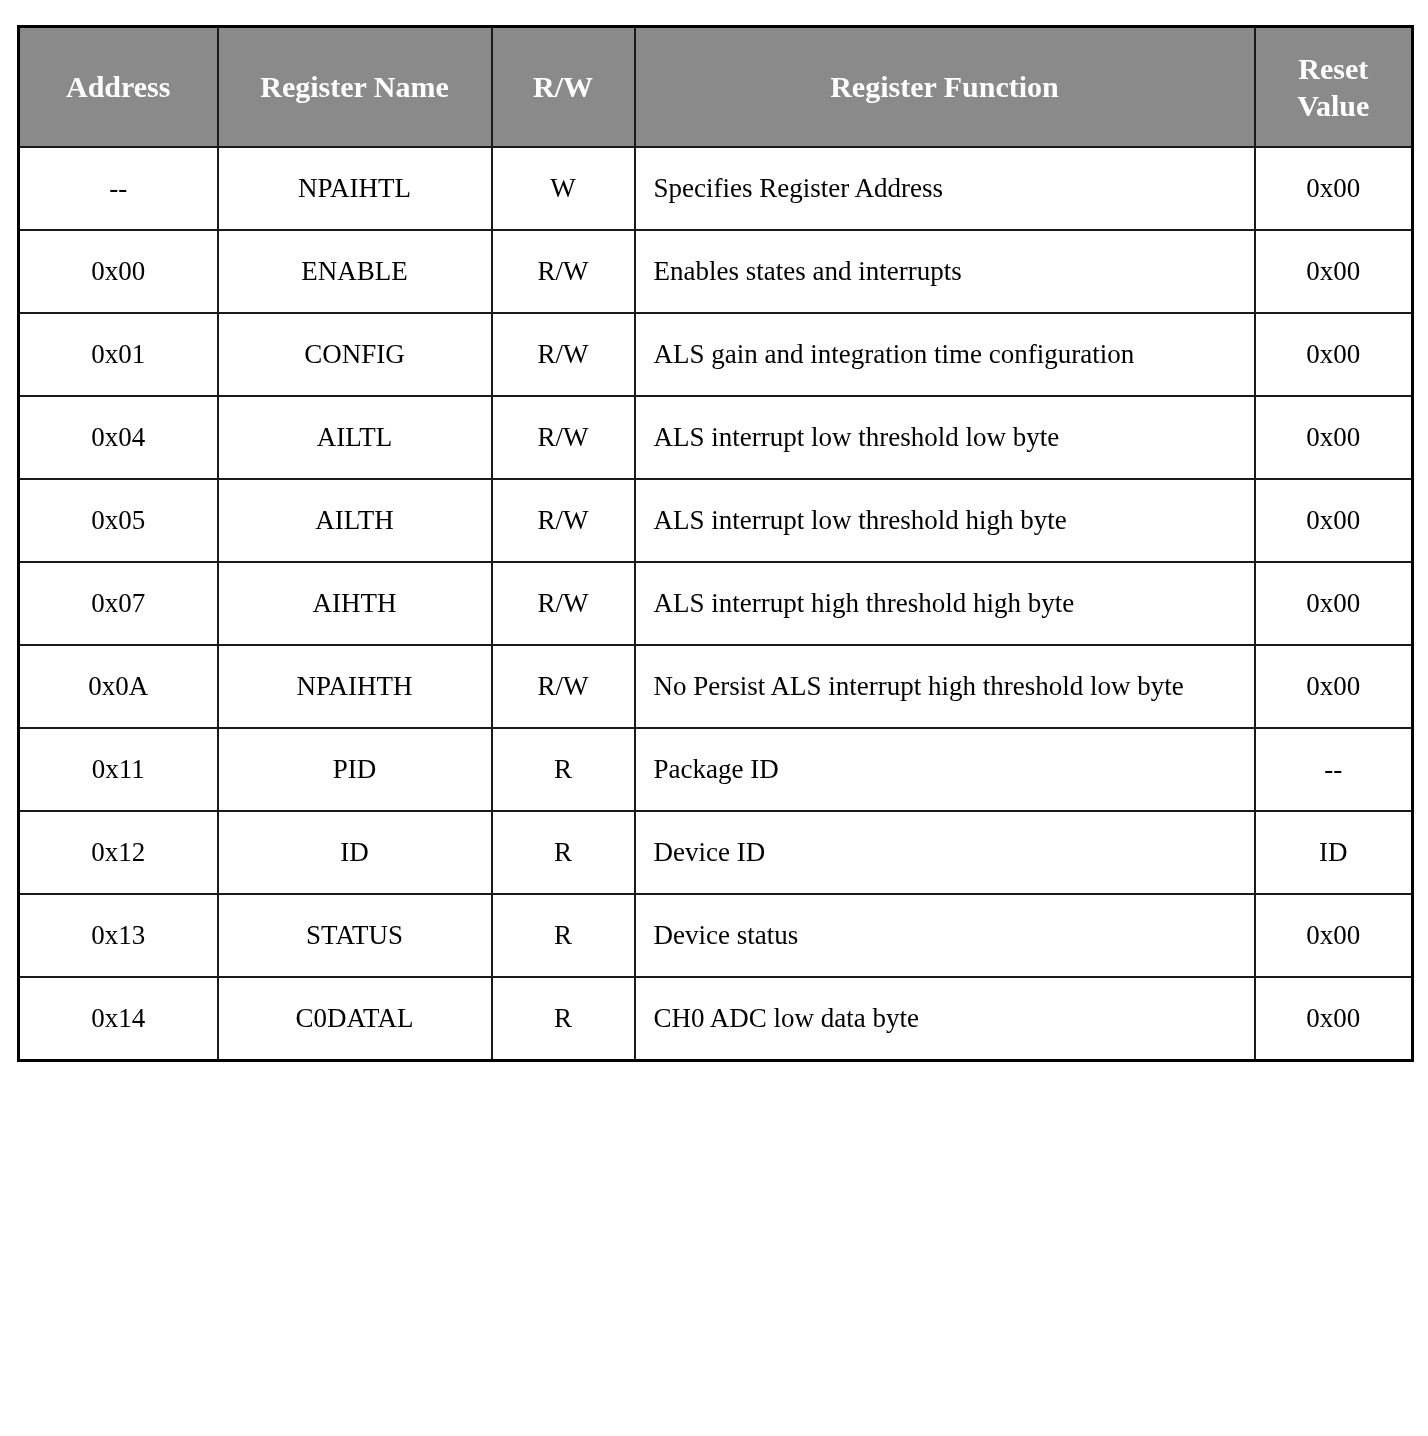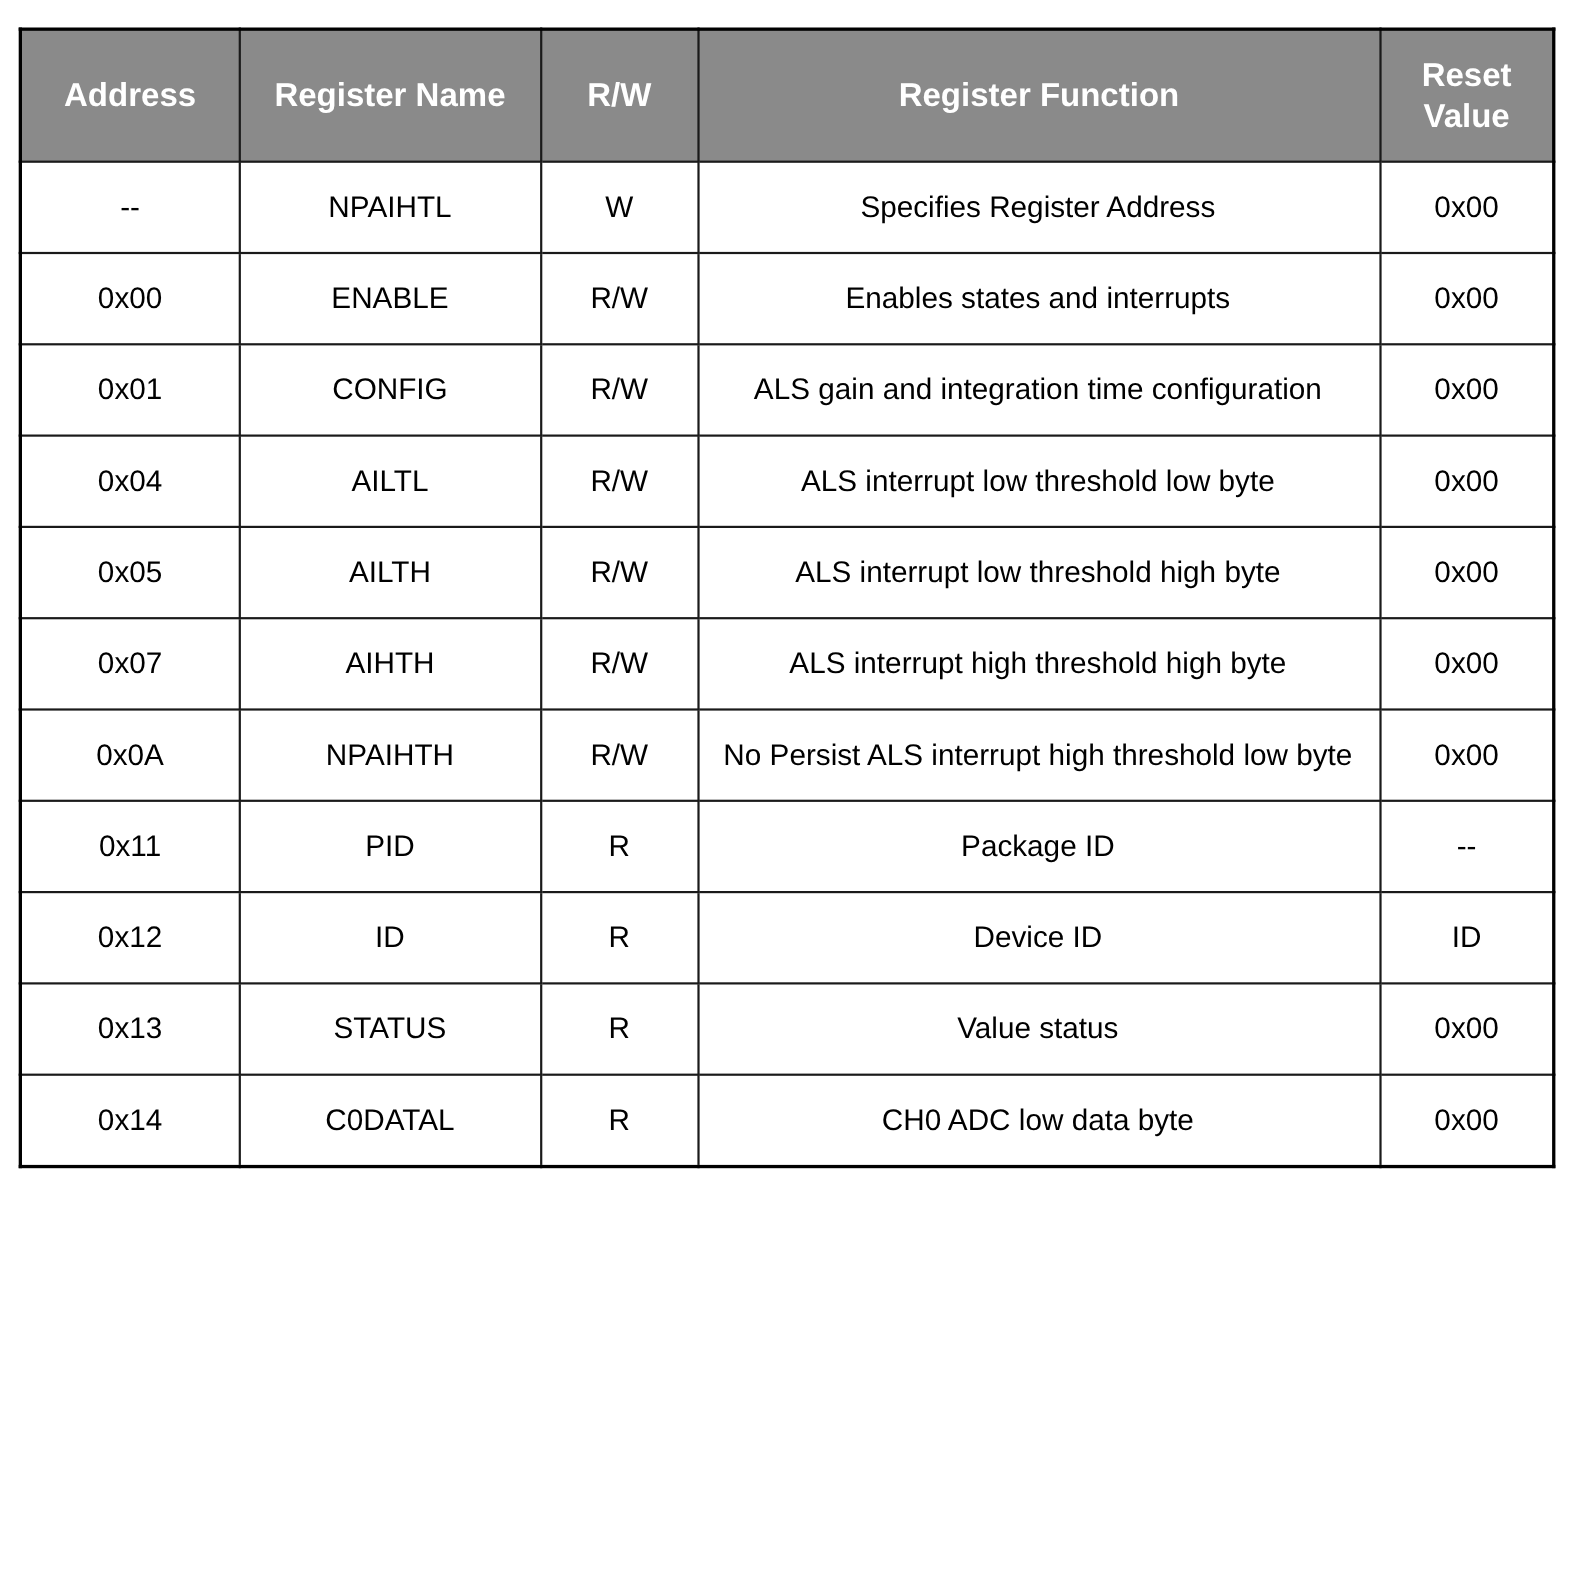--- a/index.html
+++ b/index.html
@@ -9,20 +9,21 @@
     width: 1428px;
     height: 1436px;
     font-family: "Liberation Sans", sans-serif;
   }
   .page {
     position: relative;
     width: 1428px;
     height: 1436px;
     background: #ffffff;
     overflow: hidden;
+    font-family: Liberation Serif, serif;
   }
   table.register-table {
     position: absolute;
     left: 17px;
     top: 25px;
     border-collapse: collapse;
     table-layout: fixed;
     width: 1394px;
     border: 3px solid #000000;
   }
@@ -49,21 +50,21 @@
     font-size: 27px;
     color: #000000;
     height: 61px;
     vertical-align: middle;
     text-align: center;
     padding: 10px 6px;
     line-height: 1.25;
     background: #ffffff;
   }
   td.cell-function {
-    text-align: center;
+    text-align: left;
     padding-left: 18px;
     padding-right: 20px;
   }
 </style>
 </head>
 <body>
 
 <div class="page">
   <table class="register-table">
     <colgroup>
@@ -143,21 +144,21 @@
           <td class="cell-address">0x12</td>
           <td class="cell-name">ID</td>
           <td class="cell-rw">R</td>
           <td class="cell-function">Device ID</td>
           <td class="cell-reset">ID</td>
         </tr>
         <tr>
           <td class="cell-address">0x13</td>
           <td class="cell-name">STATUS</td>
           <td class="cell-rw">R</td>
-          <td class="cell-function">Value status</td>
+          <td class="cell-function">Device status</td>
           <td class="cell-reset">0x00</td>
         </tr>
         <tr>
           <td class="cell-address">0x14</td>
           <td class="cell-name">C0DATAL</td>
           <td class="cell-rw">R</td>
           <td class="cell-function">CH0 ADC low data byte</td>
           <td class="cell-reset">0x00</td>
         </tr>
       </tbody>

